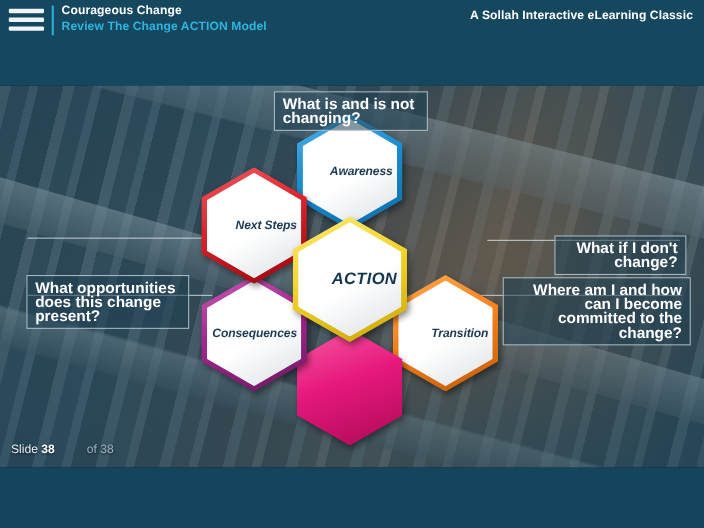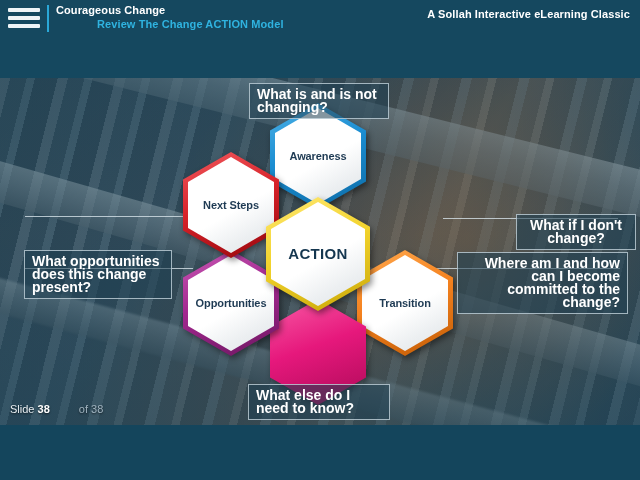--- a/index.html
+++ b/index.html
@@ -21,21 +21,20 @@
   #hamburger span { display:block; height:4px; width:32px; background:#eef4f7; border-radius:1px; }
   #divider-bar { position:absolute; left:47px; top:5px; width:2px; height:27px; background:#2aa8d8; }
   #title-block { position:absolute; left:56px; top:3px; }
   #title-main {
     font-size:11px; font-weight:bold; color:#ffffff; line-height:14px;
     letter-spacing:.1px;
   }
   #title-sub {
     font-size:11px; font-weight:bold; color:#2fb3e0; line-height:14px;
     letter-spacing:.1px;
-    margin-left:41px;
   }
   #brand-tag {
     position:absolute; right:10px; top:8px;
     font-size:11px; font-weight:bold; color:#ffffff; letter-spacing:.1px;
   }
 
   
   #stage {
     position:absolute; left:0; top:78px; width:640px; height:347px;
     overflow:hidden;
@@ -86,21 +85,21 @@
     filter:drop-shadow(2px 3px 3px rgba(0,0,0,0.45));
   }
   .hex .outer {
     position:absolute; inset:0;
     clip-path:polygon(50% 0%, 100% 26%, 100% 74%, 50% 100%, 0% 74%, 0% 26%);
   }
   .hex .inner {
     position:absolute; left:5px; top:5px; right:5px; bottom:5px;
     clip-path:polygon(50% 0%, 100% 26%, 100% 74%, 50% 100%, 0% 74%, 0% 26%);
     background:linear-gradient(150deg,#ffffff 0%,#ffffff 55%,#eceff1 78%,#dfe4e7 100%);
-    display:flex; align-items:center; justify-content:center;
+    display:flex; align-items:center; justify-content:flex-end;font-style:italic;
   }
   .hex .label {
     font-size:11px; font-weight:bold; color:#1e3a53;
     text-align:center; line-height:12px; padding:0 4px;
     letter-spacing:-.1px;
   }
   .hex.center { width:104px; height:114px; }
   .hex.center .label { font-size:15px; letter-spacing:.3px; color:#14364f; }
 
   
@@ -189,46 +188,45 @@
         </div>
       </div>
 
       <div class="hex" style="left:270px; top:221px;">
         <div class="outer" style="background:linear-gradient(160deg,#f85aa5 0%,#e6187c 45%,#ad0a58 100%);"></div>
       </div>
 
       <div class="hex" style="left:183px; top:172px;">
         <div class="outer" style="background:linear-gradient(160deg,#c95ab5 0%,#a2278f 45%,#6e1761 100%);"></div>
         <div class="inner">
-          <span class="label">Opportunities</span>
+          <span class="label">Consequences</span>
         </div>
       </div>
 
       <div class="hex" style="left:183px; top:74px;">
         <div class="outer" style="background:linear-gradient(160deg,#f05a5f 0%,#d8232a 45%,#97060c 100%);"></div>
         <div class="inner">
           <span class="label">Next Steps</span>
         </div>
       </div>
 
       <div class="hex center" style="left:266px; top:119px;">
         <div class="outer" style="background:linear-gradient(160deg,#ffe873 0%,#f2d32c 45%,#c9a707 100%);"></div>
         <div class="inner">
           <span class="label">ACTION</span>
         </div>
       </div>
     </div>
 
     <div class="callout" style="left:249px; top:5px; width:140px;">What is and is not changing?</div>
 
-    <div class="callout right-align" style="left:516px; top:136px; width:120px;text-align:center;">What if I don't change?</div>
+    <div class="callout right-align" style="left:504px; top:136px; width:120px;">What if I don't change?</div>
 
     <div class="callout right-align" style="left:457px; top:174px; width:171px;">Where am I and how can I become committed to the change?</div>
 
-    <div class="callout" style="left:248px; top:306px; width:142px;">What else do I need to know?</div>
 
     <div class="callout" style="left:24px; top:172px; width:148px;">What opportunities does this change present?</div>
 
 
     <div id="slide-counter">
       <span>Slide</span>
       <span class="num">38</span>
       <span class="of">of</span>
       <span class="tot">38</span>
     </div>

